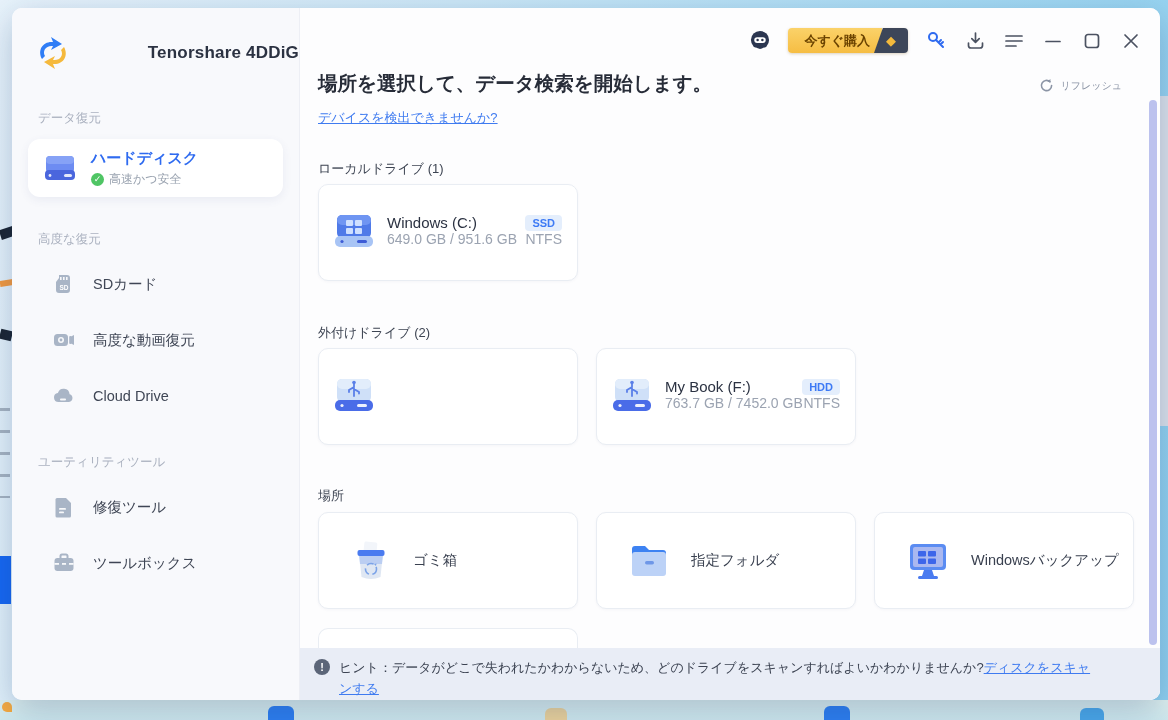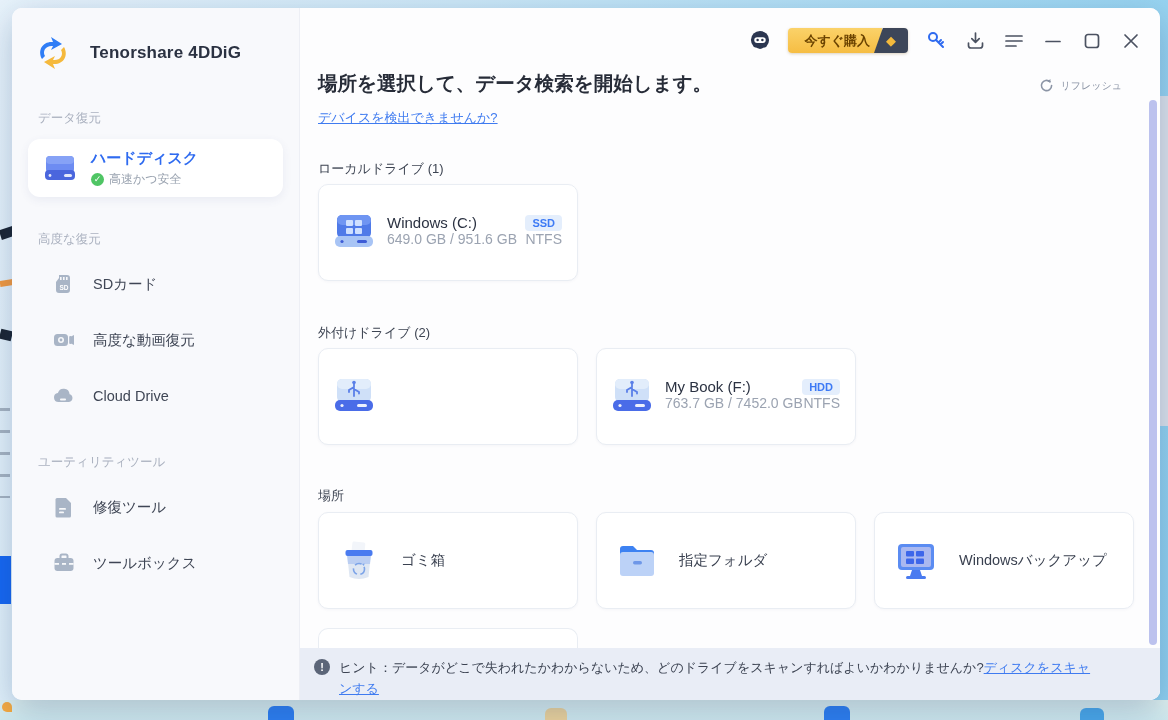--- a/index.html
+++ b/index.html
@@ -13,21 +13,21 @@
   .desk { position:absolute; }
   
   .window {
     position:absolute; left:12px; top:8px; width:1148px; height:692px;
     background:#fdfdfe; border-radius:10px; overflow:hidden;
     box-shadow:0 10px 34px rgba(25,60,120,.28);
     display:flex;
   }
   
   .sidebar { width:288px; flex-shrink:0; background:#f8f9fc; border-right:1px solid #edeff5; position:relative; }
-  .logo-row { display:flex; align-items:center; gap:18px; padding:28px 0 0 22px; }
+  .logo-row { display:flex; align-items:center; gap:18px; padding:28px 0 0 22px;justify-content:space-between; }
   .app-title { font-size:17px; font-weight:bold; color:#2b3242; letter-spacing:.2px; }
   .section-label { font-size:12.5px; color:#aab1bf; padding-left:26px; }
   .lbl-restore { margin-top:40px; }
   .lbl-adv { margin-top:34px; }
   .lbl-util { margin-top:30px; }
   .selected-card {
     margin:12px 16px 0; height:58px; background:#ffffff; border-radius:12px;
     box-shadow:0 3px 10px rgba(60,80,140,.08);
     display:flex; align-items:center; gap:13px; padding-left:14px; cursor:pointer;
   }
@@ -55,21 +55,21 @@
   }
   .drive-card { display:flex; align-items:center; gap:10px; padding:0 15px 4px 12px; }
   .drive-info { flex:1; min-width:0; }
   .drive-name-row { display:flex; align-items:center; }
   .drive-name { font-size:15px; color:#2b3242; }
   .badge { margin-left:auto; font-size:11px; font-weight:600; color:#3d7af5; background:#e4eefc; border-radius:4px; padding:2px 7px; }
   .bar { height:6px; background:#e9eef8; border-radius:3px; margin:7px 0 6px; overflow:hidden; }
   .bar-fill { height:100%; background:#2f6bf0; border-radius:3px; }
   .drive-meta { display:flex; font-size:14px; color:#9ba3b1; }
   .fs { margin-left:auto; }
-  .loc-card { display:flex; align-items:center; gap:21px; padding-left:19px; }
+  .loc-card { display:flex; align-items:center; gap:21px; padding-left:31px; }
   .loc-label { font-size:14.5px; color:#3a4150; }
   .partial-card { position:absolute; left:18px; top:620px; width:260px; height:40px; background:#fff; border:1px solid #e9edf3; border-radius:10px 10px 0 0; border-bottom:none; }
   .hint-bar {
     position:absolute; left:0; right:0; bottom:0; height:52px; background:#e9edf6;
     display:flex; gap:9px; padding:9px 18px 0 14px; z-index:4;
   }
   .hint-icon { flex-shrink:0; width:16px; height:16px; margin-top:2px; border-radius:50%; background:#5b6578; color:#fff; font-size:11px; font-weight:bold; text-align:center; line-height:16px; }
   .hint-text { font-size:13px; color:#3c4352; line-height:1.62; max-width:752px; }
   .hint-link { color:#3f7bf0; text-decoration:underline; cursor:pointer; }
   .scroll-thumb { position:absolute; right:3px; top:92px; width:8px; height:545px; border-radius:4px; background:#bcc2ee; cursor:pointer; }

